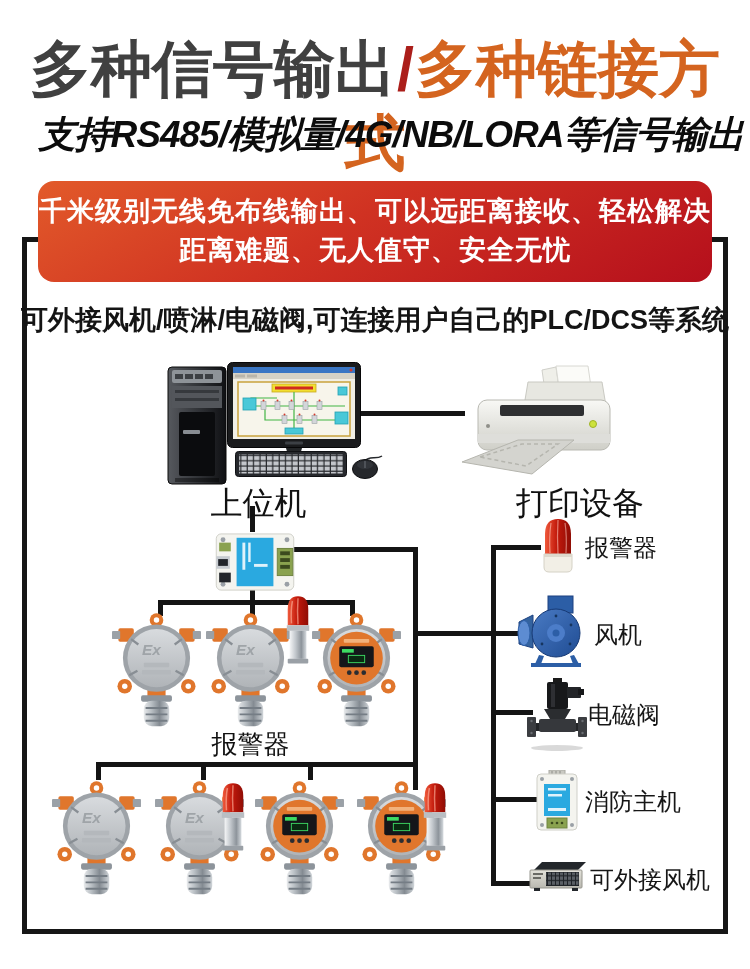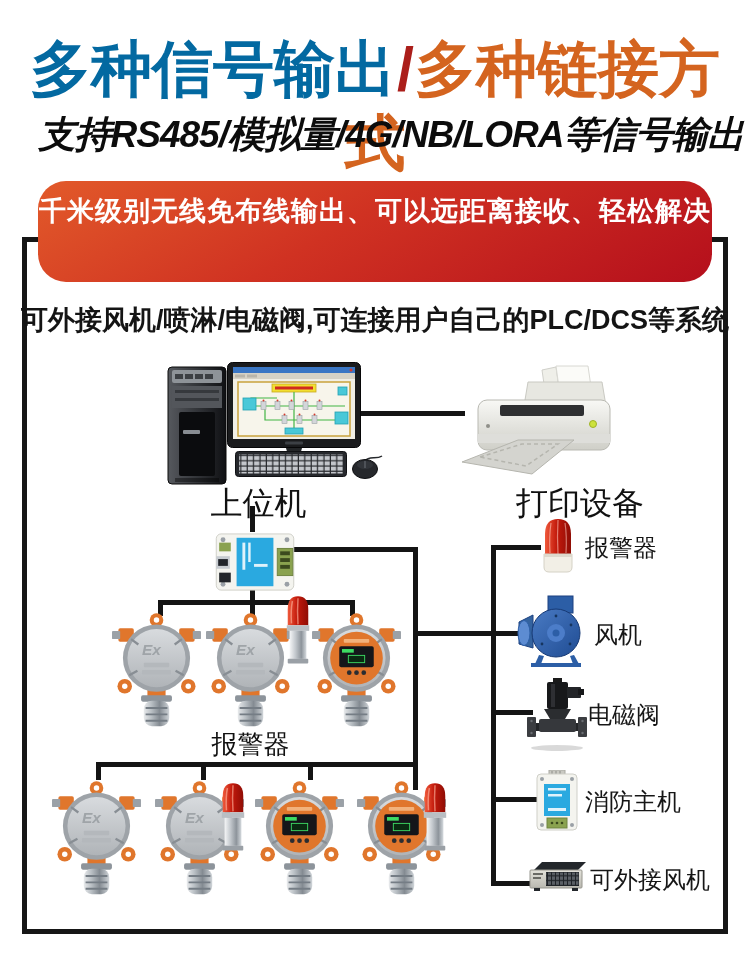--- a/index.html
+++ b/index.html
@@ -1,25 +1,25 @@
 <!DOCTYPE html>
 <html><head>
 <meta charset="utf-8">
 <style>
   html,body{margin:0;padding:0;background:#ffffff;}
   body{font-family:"Liberation Sans",sans-serif;}
   #canvas{position:relative;width:750px;height:969px;background:#fff;overflow:hidden;}
   
   .title{position:absolute;top:32px;left:0;width:100%;text-align:center;
          font-size:61px;font-weight:900;line-height:74px;letter-spacing:0;}
-  .t-red{color:#0369a1;} .t-slash{color:#ab1e1a;padding:0 1px;} .t-orange{color:#d4641f;}
+  .t-red{color:#404040;} .t-slash{color:#ab1e1a;padding:0 1px;} .t-orange{color:#d4641f;}
   .subtitle{position:absolute;top:110px;left:16px;width:100%;text-align:center;
             font-size:37px;font-style:italic;font-weight:700;color:#0c0c0c;letter-spacing:-1px;}
   
-  .banner{position:absolute;left:38px;top:181px;width:674px;height:101px;border-radius:28px;
+  .banner{position:absolute;left:38px;top:181px;width:674px;height:101px;border-radius:16px;
           background:linear-gradient(150deg,#e25a2a 0%,#d03222 45%,#b50f1c 100%);z-index:3;}
   .banner-text{padding-top:11px;text-align:center;color:#ffffff;font-weight:700;
                font-size:27px;line-height:39px;letter-spacing:1px;}
   
   .frame{position:absolute;left:22px;top:237px;width:706px;height:697px;
          border:5px solid #161616;box-sizing:border-box;z-index:0;}
   .intro{position:absolute;top:302px;left:0;width:100%;text-align:center;
          font-size:27px;font-weight:600;color:#141414;z-index:2;}
   
   .line{position:absolute;background:#141414;z-index:1;}
@@ -221,20 +221,21 @@
   </svg>
 
   <div class="title">
     <span class="t-red">多种信号输出</span><span class="t-slash">/</span><span class="t-orange">多种链接方式</span>
   </div>
   <div class="subtitle">支持RS485/模拟量/4G/NB/LORA等信号输出</div>
 
   <div class="banner">
     <div class="banner-text">
       <div>千米级别无线免布线输出、可以远距离接收、轻松解决</div>
+      <div>距离难题、无人值守、安全无忧</div>
     </div>
   </div>
 
   <div class="frame"></div>
   <div class="intro">可外接风机/喷淋/电磁阀,可连接用户自己的PLC/DCS等系统</div>
 
   <div class="line" style="left:250px;top:506px;width:5px;height:26px"></div>
   <div class="line" style="left:347px;top:411px;width:118px;height:5px"></div>
   <div class="line" style="left:250px;top:590px;width:5px;height:15px"></div>
   <div class="line" style="left:158px;top:600px;width:197px;height:5px"></div>

